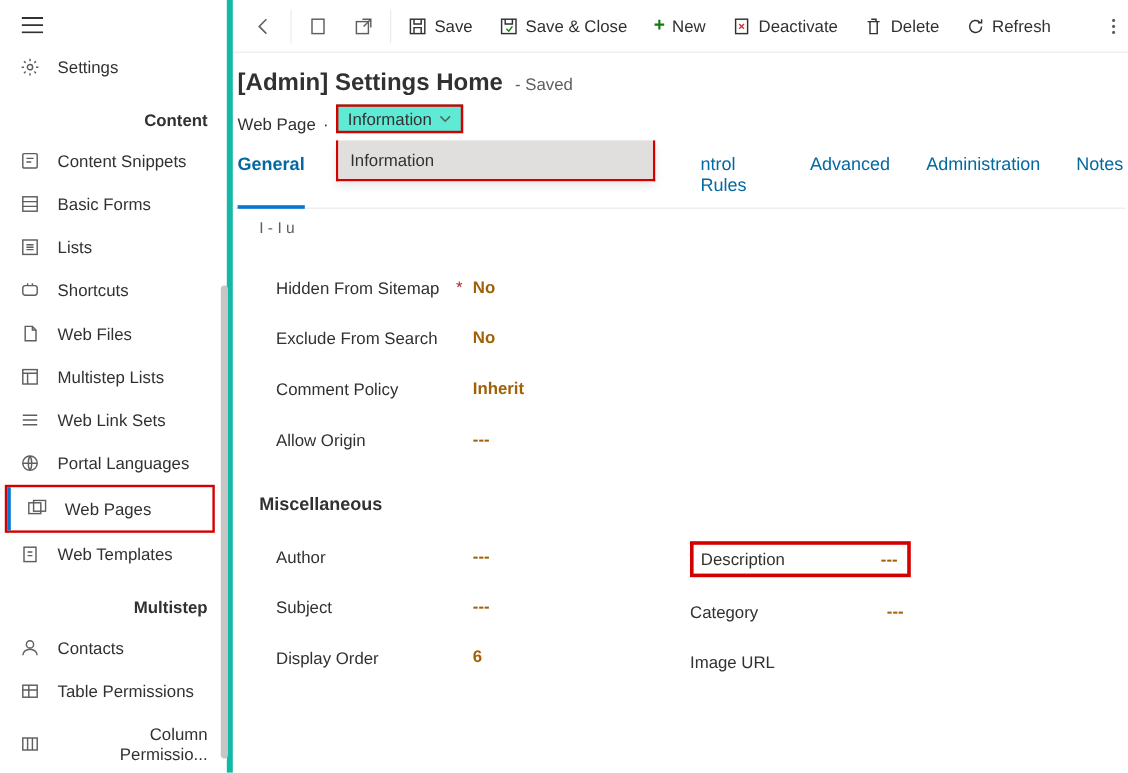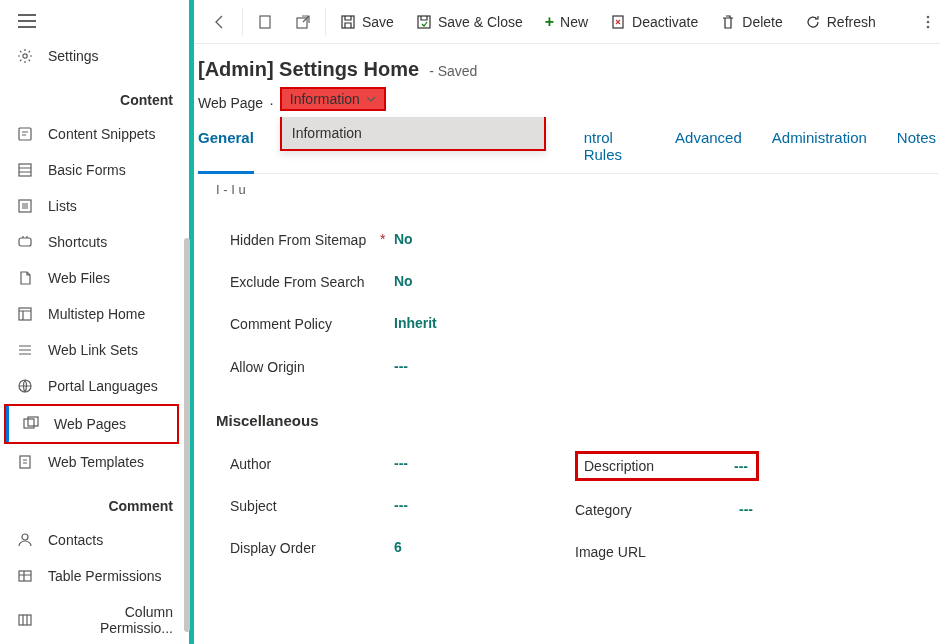--- a/index.html
+++ b/index.html
@@ -114,21 +114,21 @@
     display: flex;
     align-items: flex-end;
     gap: 6px;
     padding: 6px 0 0 2px;
     font-size: 14px;
     color: #323130;
     position: relative;
   }
   .crumb-dd {
     border: 2px solid #d40000;
-    background: #ef4444;
+    background: #5eead4;
     padding: 2px 8px;
     display: flex;
     align-items: center;
     gap: 6px;
     position: relative;
   }
   .dropdown {
     position: absolute;
     top: 28px;
     left: -2px;
@@ -196,21 +196,21 @@
     line-height: 1.3;
   }
   .req {
     color: #a4262c;
     width: 14px;
     display: inline-block;
   }
   .field-value {
     font-weight: 600;
     font-size: 14px;
-    color: #0f766e;
+    color: #a16207;
   }
   .section-title {
     font-weight: 600;
     font-size: 15px;
     padding: 24px 0 14px 0;
     margin-left: -14px;
   }
   .two-col {
     display: flex;
     gap: 0;
@@ -297,21 +297,21 @@
       </span>
     <span>Web Files</span>
   </div>
   <div class="nav-item">
     <span class="icn">
         <svg width="16" height="16" viewBox="0 0 16 16" fill="none" stroke="#605e5c" stroke-width="1.2">
           <rect x="2" y="2" width="12" height="12"></rect>
           <path d="M2 5h12M6 5v9"></path>
         </svg>
       </span>
-    <span>Multistep Home</span>
+    <span>Multistep Lists</span>
   </div>
   <div class="nav-item">
     <span class="icn">
         <svg width="16" height="16" viewBox="0 0 16 16" fill="none" stroke="#605e5c" stroke-width="1.2">
           <path d="M2 4h12M2 8h12M2 12h12"></path>
         </svg>
       </span>
     <span>Web Link Sets</span>
   </div>
   <div class="nav-item">
@@ -339,21 +339,21 @@
   <div class="nav-item">
     <span class="icn">
         <svg width="16" height="16" viewBox="0 0 16 16" fill="none" stroke="#605e5c" stroke-width="1.2">
           <rect x="3" y="2" width="10" height="12"></rect>
           <path d="M6 6h4M6 9h4"></path>
         </svg>
       </span>
     <span>Web Templates</span>
   </div>
 
-  <div class="section-header">Comment</div>
+  <div class="section-header">Multistep</div>
 
   <div class="nav-item">
     <span class="icn">
         <svg width="16" height="16" viewBox="0 0 16 16" fill="none" stroke="#605e5c" stroke-width="1.2">
           <circle cx="8" cy="5" r="3"></circle>
           <path d="M2 14c0-3 3-5 6-5s6 2 6 5"></path>
         </svg>
       </span>
     <span>Contacts</span>
   </div>

